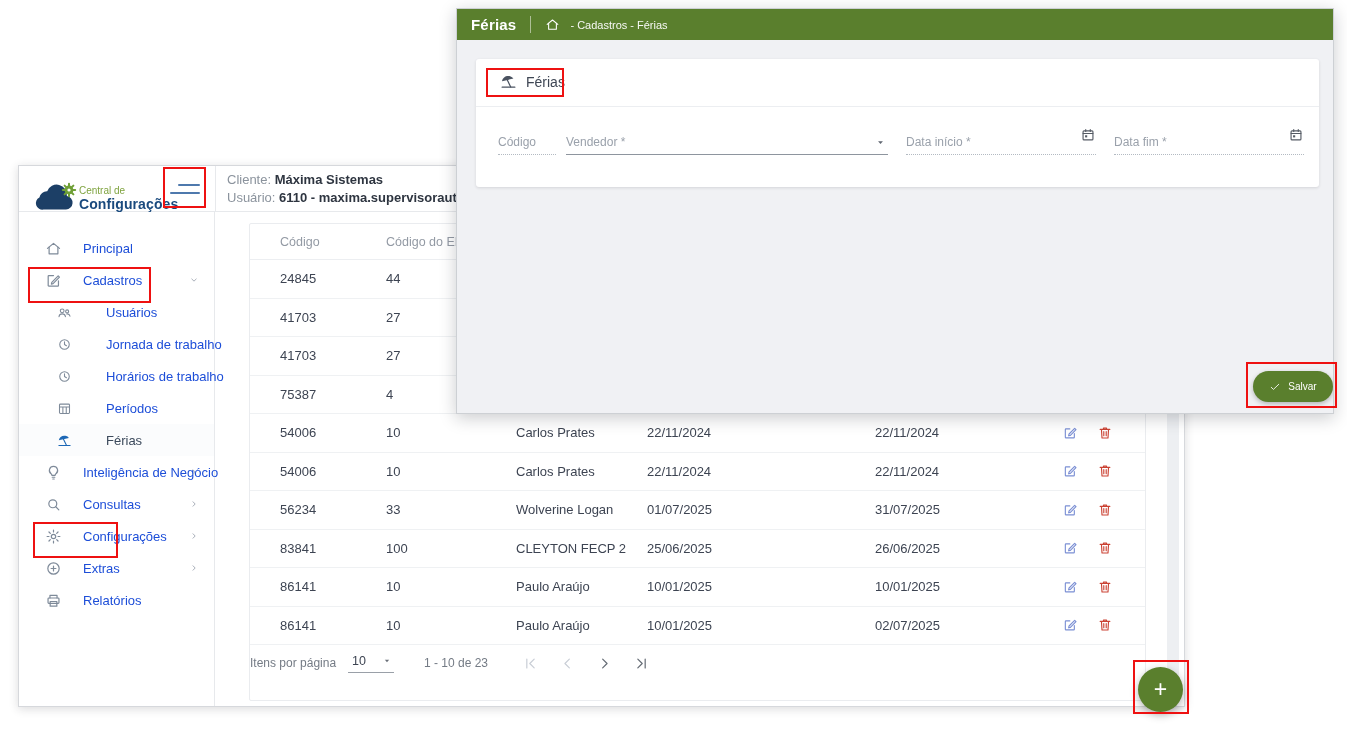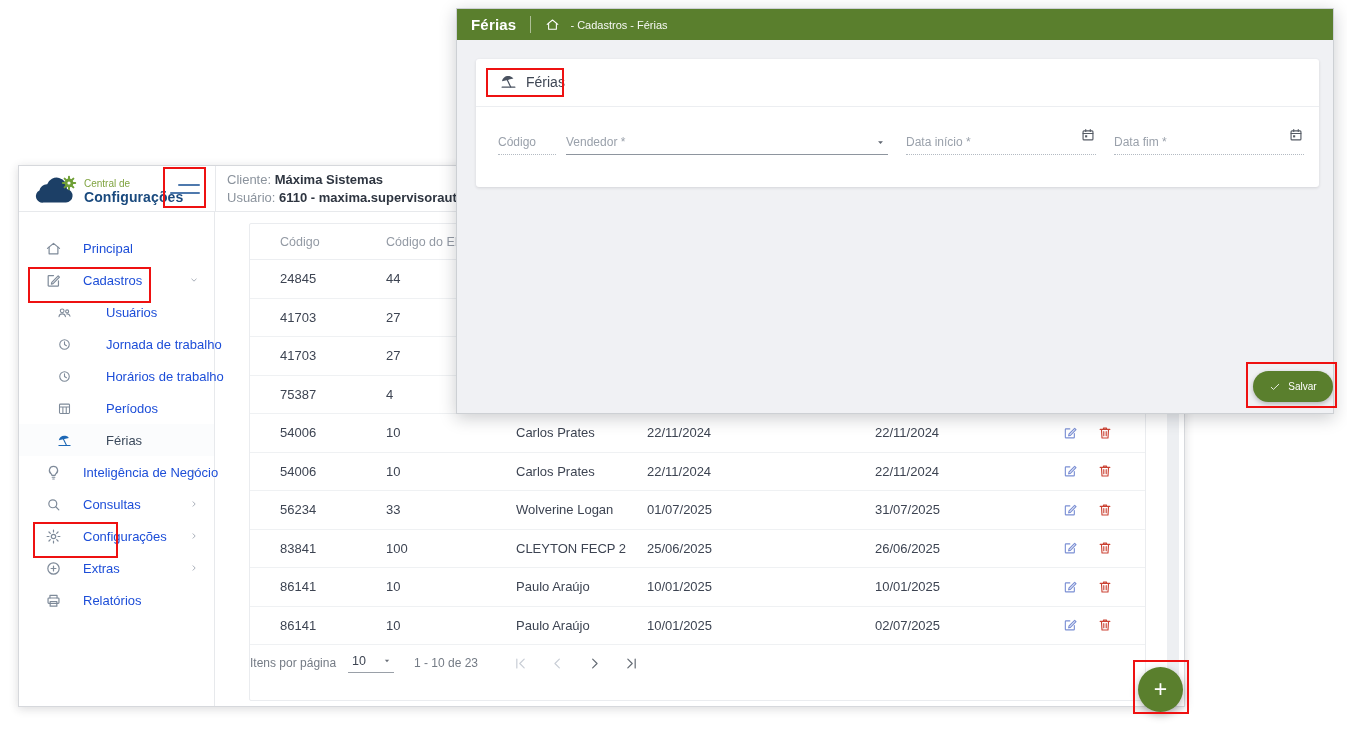--- a/index.html
+++ b/index.html
@@ -11,21 +11,21 @@
   }
   *{margin:0;padding:0;box-sizing:border-box}
   body{background:#fff;font-family:"Liberation Sans",sans-serif;-webkit-font-smoothing:antialiased}
   .canvas{position:relative;width:1347px;height:731px;background:#fff;overflow:hidden}
   svg{width:100%;height:100%;display:block}
 
   
   .main-window{position:absolute;left:18px;top:165px;width:1167px;height:542px;background:#fff;
     border:1px solid #d6d8dc;box-shadow:0 2px 9px rgba(30,34,40,.16);overflow:hidden;z-index:10}
   .topbar{position:absolute;left:0;top:0;right:0;height:46px;background:#fff;border-bottom:1px solid #e7e9ec}
-  .logo{position:absolute;left:14px;top:9px;display:flex;align-items:center;gap:5px}
+  .logo{position:absolute;left:14px;top:16px;display:flex;align-items:center;}
   .logo-cloud{width:46px;height:32px}
   .logo-t1{font-size:10px;color:#7fa33f;line-height:12px}
   .logo-t2{font-size:14px;font-weight:700;color:#1a4a7e;line-height:15px;letter-spacing:.1px}
   .menu-btn{position:absolute;left:147px;top:10px;width:38px;height:26px;display:flex;flex-direction:column;justify-content:center;gap:6px;cursor:pointer}
   .menu-btn .bar{height:2px;background:#4e79ad;border-radius:2px}
   .menu-btn .bar.b1{width:22px;margin-left:12px}
   .menu-btn .bar.b2{width:30px;margin-left:4px}
   .tb-vline{position:absolute;left:196px;top:0;width:1px;height:46px;background:#e7e9ec}
   .client{position:absolute;left:208px;top:5px;font-size:13px;color:#8b939d;line-height:18px;white-space:nowrap}
   .client b{color:#2e3540}
@@ -45,21 +45,21 @@
   .thead{height:36px;color:#939aa4;font-size:12.5px;border-bottom:1px solid var(--line);flex:none}
   .trow{height:38.5px;color:var(--ink);font-size:13px;border-bottom:1px solid #eff1f3;flex:none;white-space:nowrap}
   .actions{display:flex;gap:19px;align-items:center}
   .act{width:16px;height:16px;cursor:pointer}
   .act.edit{color:#7b8fd4}
   .act.del{color:#cb4334}
 
   .paginator{height:36px;display:flex;align-items:center;justify-content:flex-start;padding-right:38px;color:#747b85;font-size:12px;flex:none}
   .psize{display:flex;align-items:center;gap:16px;border-bottom:1px solid #9aa0a8;padding:0 2px 4px 4px;margin-left:12px;color:#3d4452;font-size:12.5px;cursor:pointer}
   .psize .pa{width:10px;height:8px;color:#6a7079}
-  .range{margin-left:20px}
+  .range{margin-left:30px}
   .navs{display:flex;gap:20px;margin-left:34px;align-items:center}
   .nav{width:17px;height:17px;cursor:pointer}
   .nav.disabled{color:#c9ced6}
   .nav.enabled{color:#656c75}
   .scrollstrip{position:absolute;left:1148px;top:51px;width:12px;height:488px;background:#edeff2;border-radius:6px}
 
   .fab{position:absolute;left:1138px;top:667px;width:45px;height:45px;border-radius:50%;background:var(--green);
     color:#fff;display:flex;align-items:center;justify-content:center;font-size:23px;font-weight:400;
     box-shadow:0 3px 8px rgba(0,0,0,.3);z-index:30;cursor:pointer}
 

